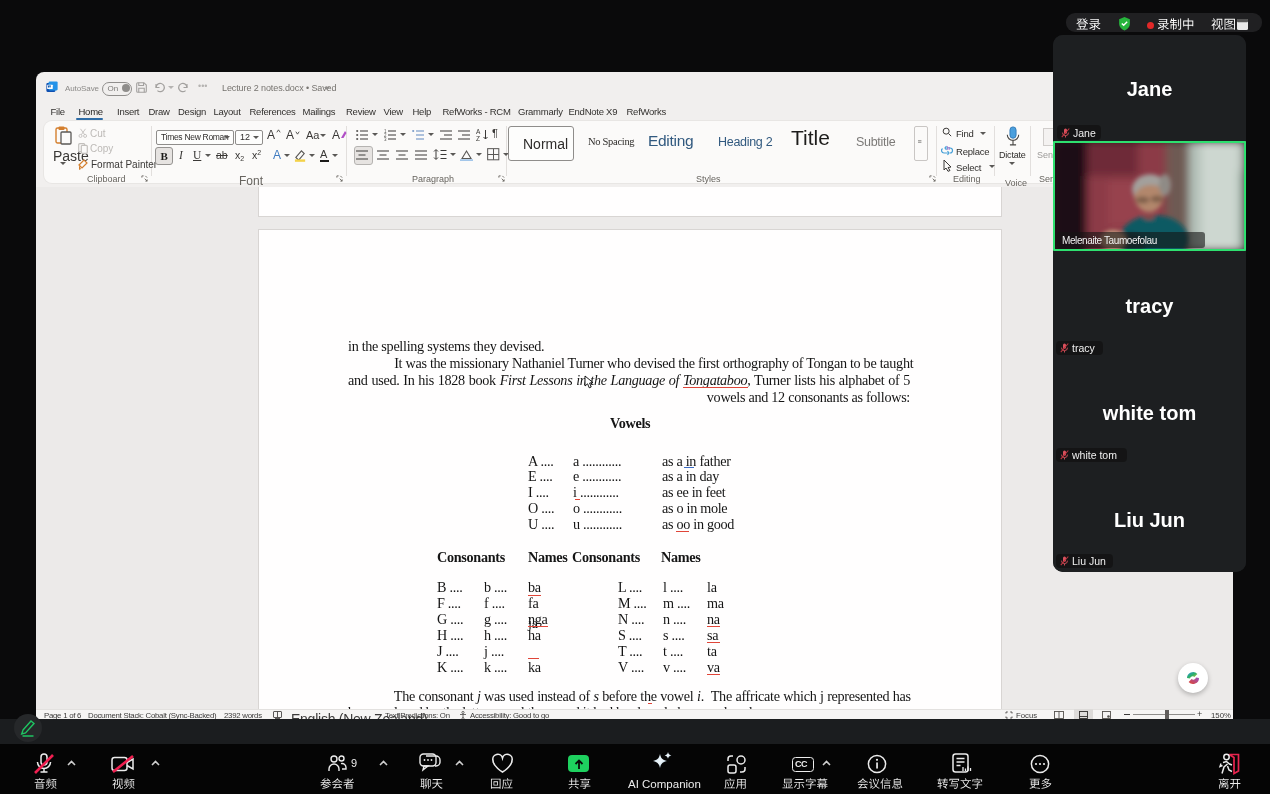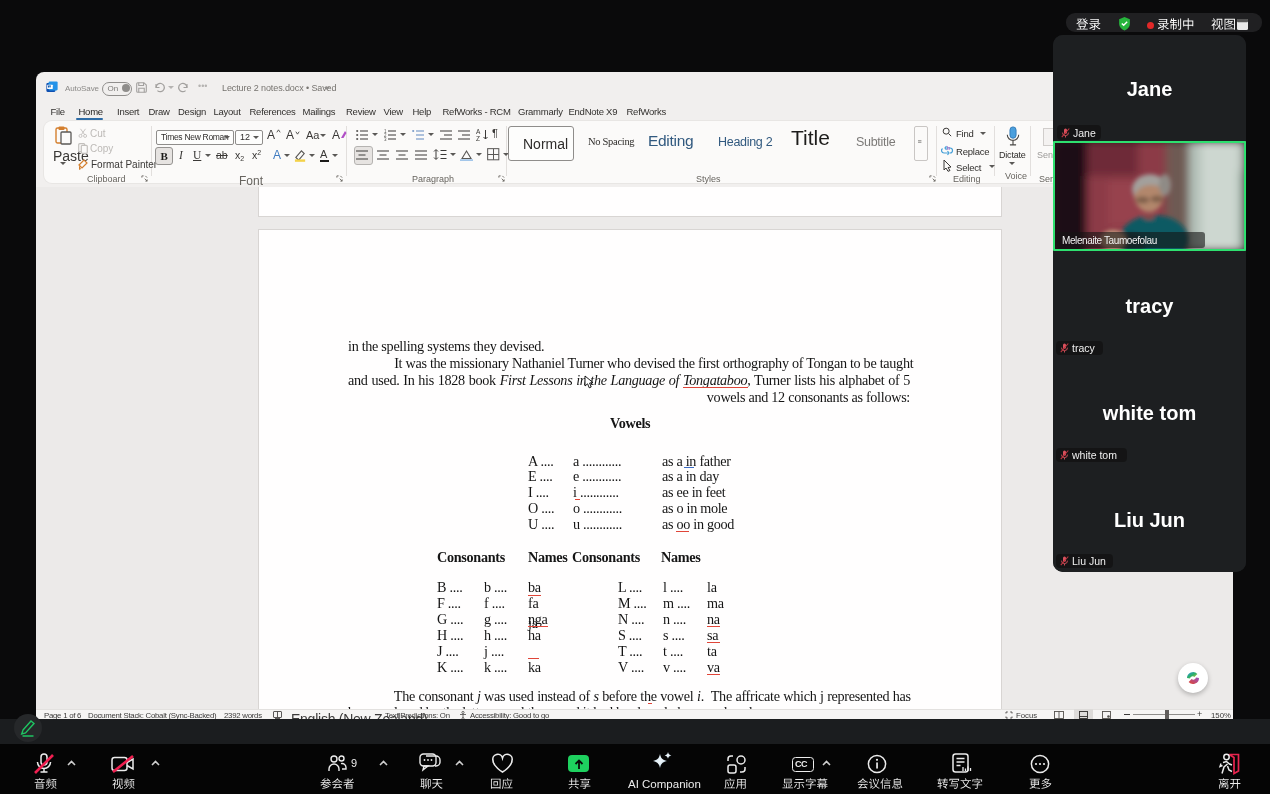--- a/index.html
+++ b/index.html
@@ -291,21 +291,21 @@
 <div class="t" style="left:920px;top:90px;font-size:9.5px;letter-spacing:-0.2px;color:#2f2d2b">Select</div>
 <div class="ca" style="left:953px;top:92.5px;border-top-width:3px"></div>
 <div class="t" style="left:917px;top:101.5px;font-size:9px;color:#67645f">Editing</div>
 <svg class="a" style="left:969px;top:54px" width="16" height="21" viewBox="0 0 18 24">
       <rect x="5.5" y="1" width="7" height="13" rx="3.5" fill="#4a9fdd" stroke="#2e77b5" stroke-width="1"></rect>
       <path d="M2.5 10a6.5 6.5 0 0 0 13 0" fill="none" stroke="#4a4846" stroke-width="1.3"></path>
       <path d="M9 17v4M5.5 21.5h7" stroke="#4a4846" stroke-width="1.3"></path>
     </svg>
 <div class="t" style="left:963px;top:78px;font-size:9px;letter-spacing:-0.2px;color:#2f2d2b">Dictate</div>
 <div class="ca" style="left:973px;top:90px;border-top-width:3px"></div>
-<div class="t" style="left:969px;top:99px;font-size:9px;color:#67645f">Voice</div>
+<div class="t" style="left:969px;top:106px;font-size:9px;color:#67645f">Voice</div>
 <div class="t" style="left:1001px;top:78px;font-size:9px;color:#9c9a98">Sens</div>
 <div class="t" style="left:1003px;top:101.5px;font-size:9px;color:#67645f">Sens</div>
 <div class="a" style="left:1007px;top:56px;width:12px;height:16px;border:1px solid #d0cdcb;background:#f4f2f1"></div>
 <div class="a" style="left:0;top:115px;width:1197px;height:522px;background:#eceae9;overflow:hidden">
 <div class="a" style="left:222px;top:0;width:742px;height:29px;background:#fffefe;border:1px solid #d8d5d3;border-top:none"></div>
 <div class="a" style="left:222px;top:42px;width:742px;height:480px;background:#fffefe;border:1px solid #d8d5d3;border-bottom:none"></div>
 </div>
 <div class="dt" style="left:312px;top:266.3px;width:562px;">in the spelling systems they devised.</div>
 <div class="dt" style="left:358.2px;top:282.9px;width:515.8px;text-align:justify;text-align-last:justify;">It was the missionary Nathaniel Turner who devised the first orthography of Tongan to be taught</div>
 <div class="dt" style="left:312px;top:299.5px;width:562px;text-align:justify;text-align-last:justify;">and used. In his 1828 book <i>First Lessons in the Language of Tongataboo</i>, Turner lists his alphabet of 5</div>

